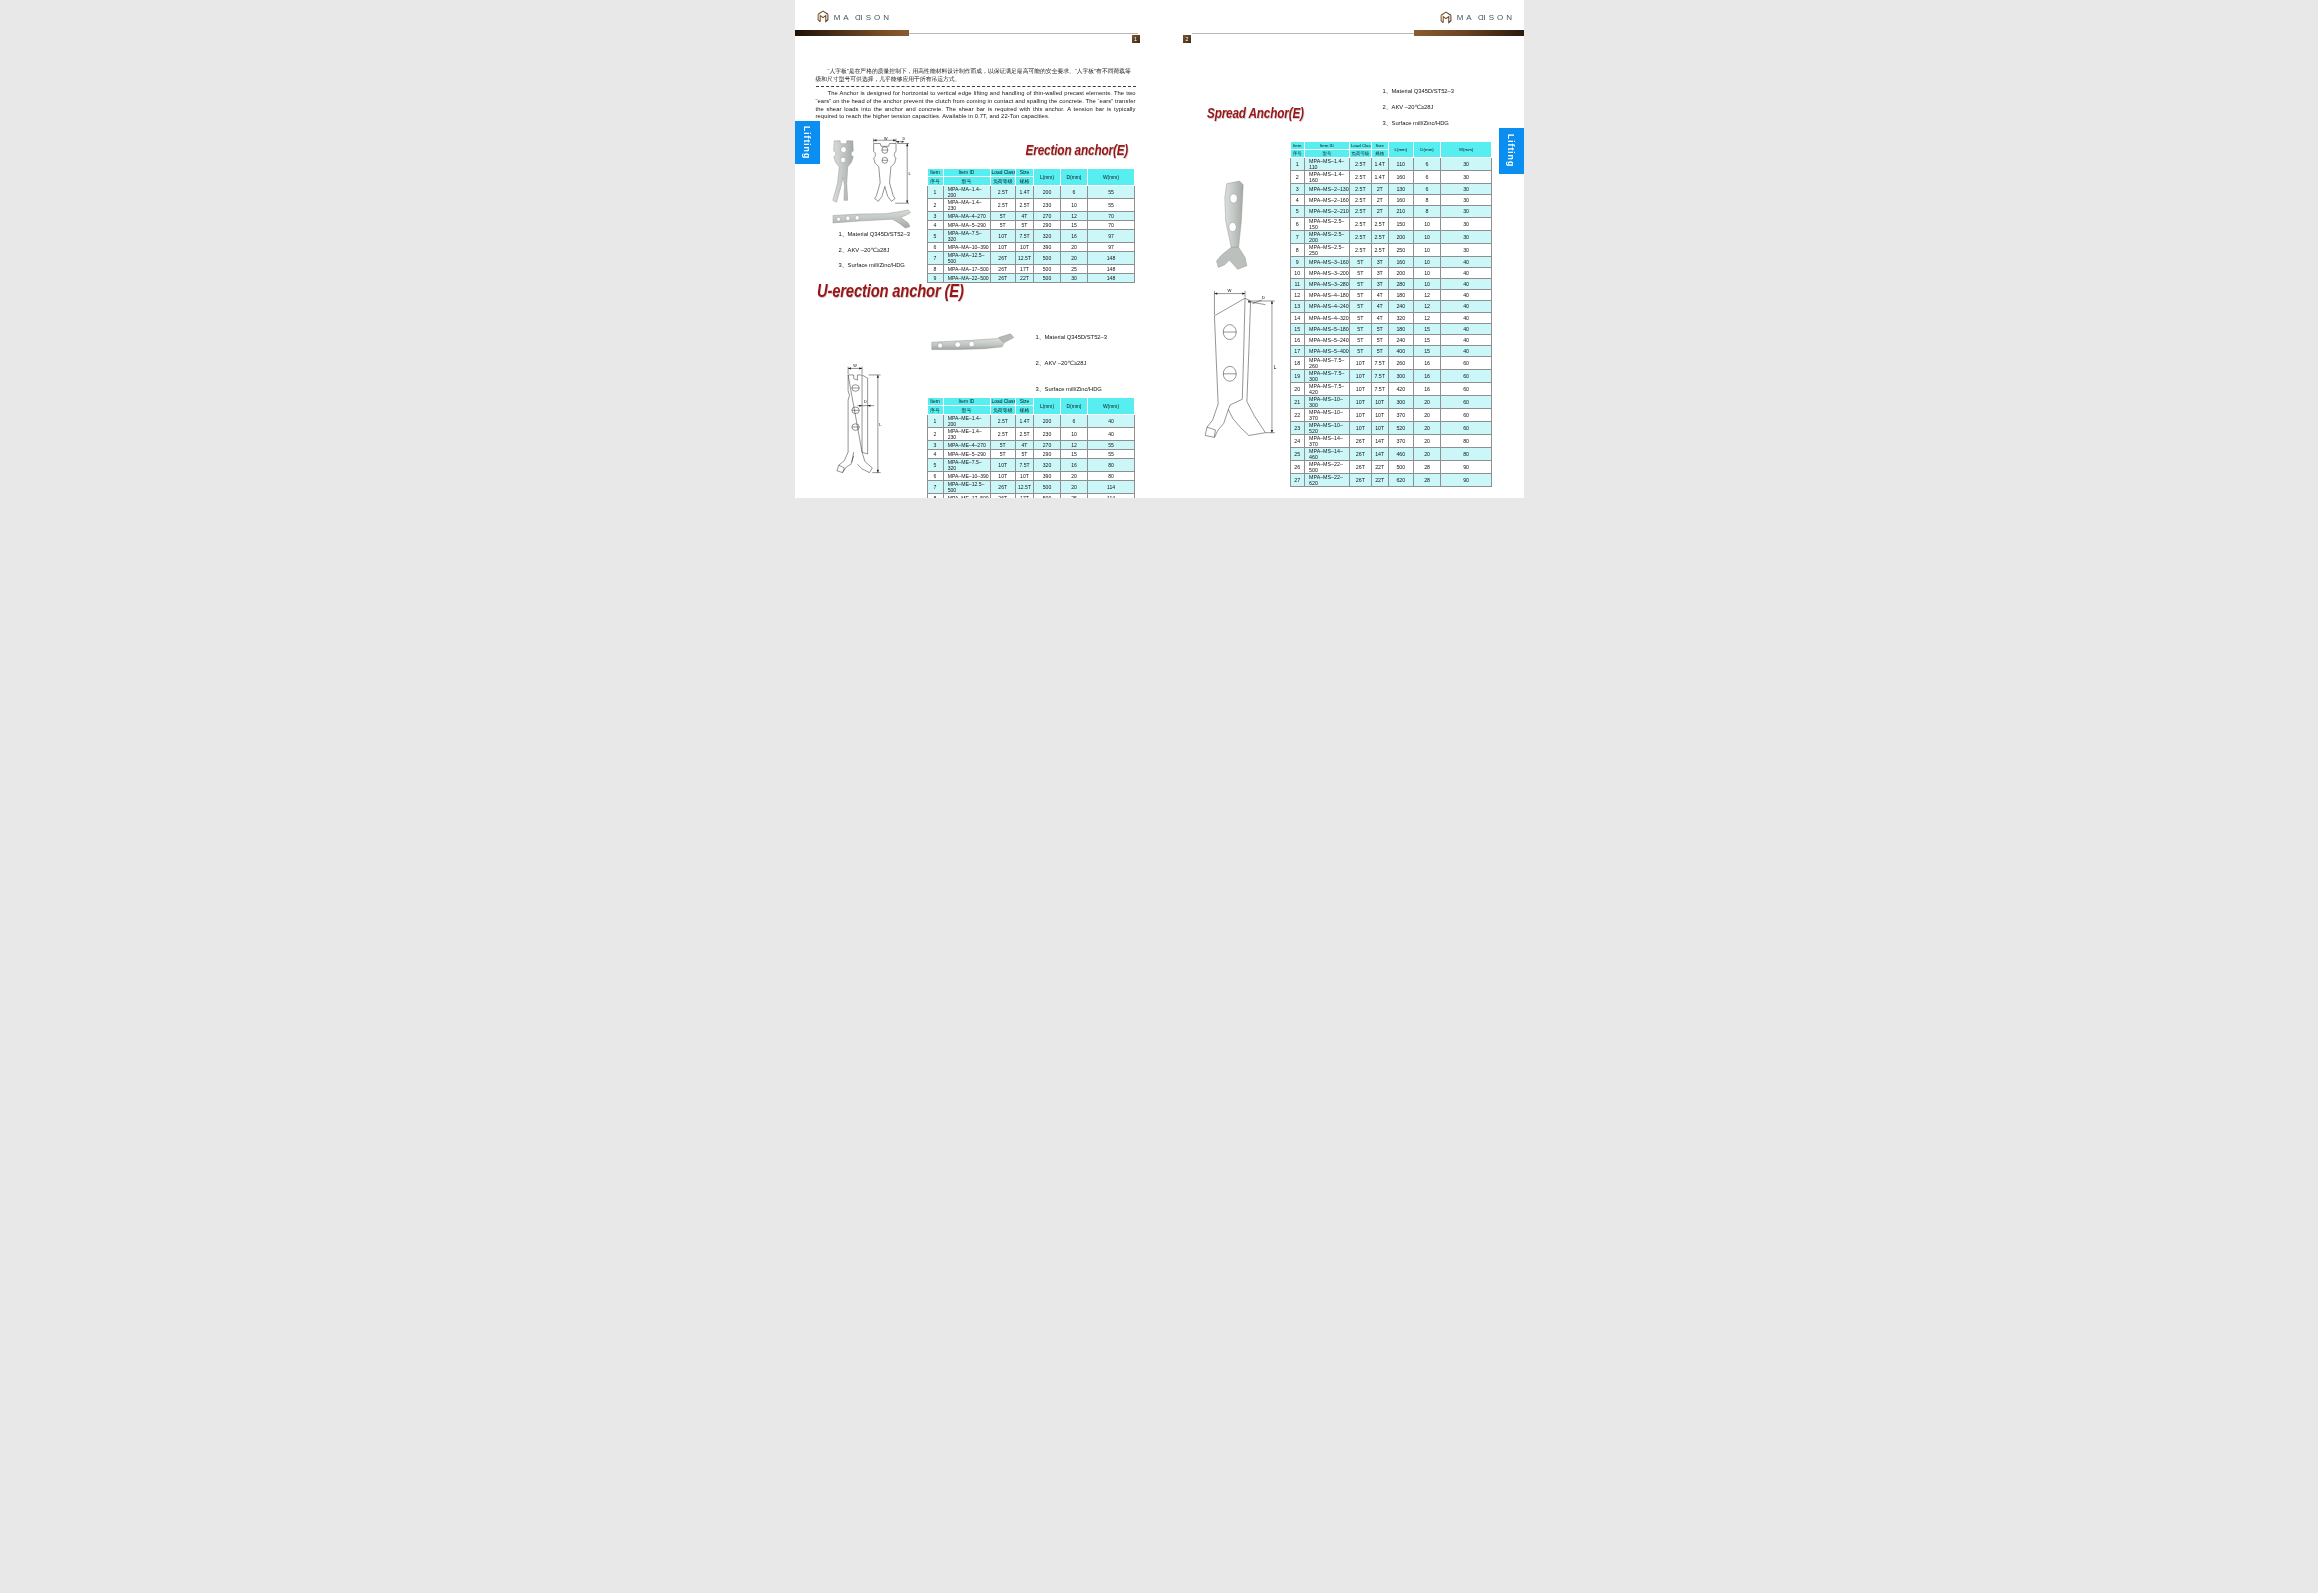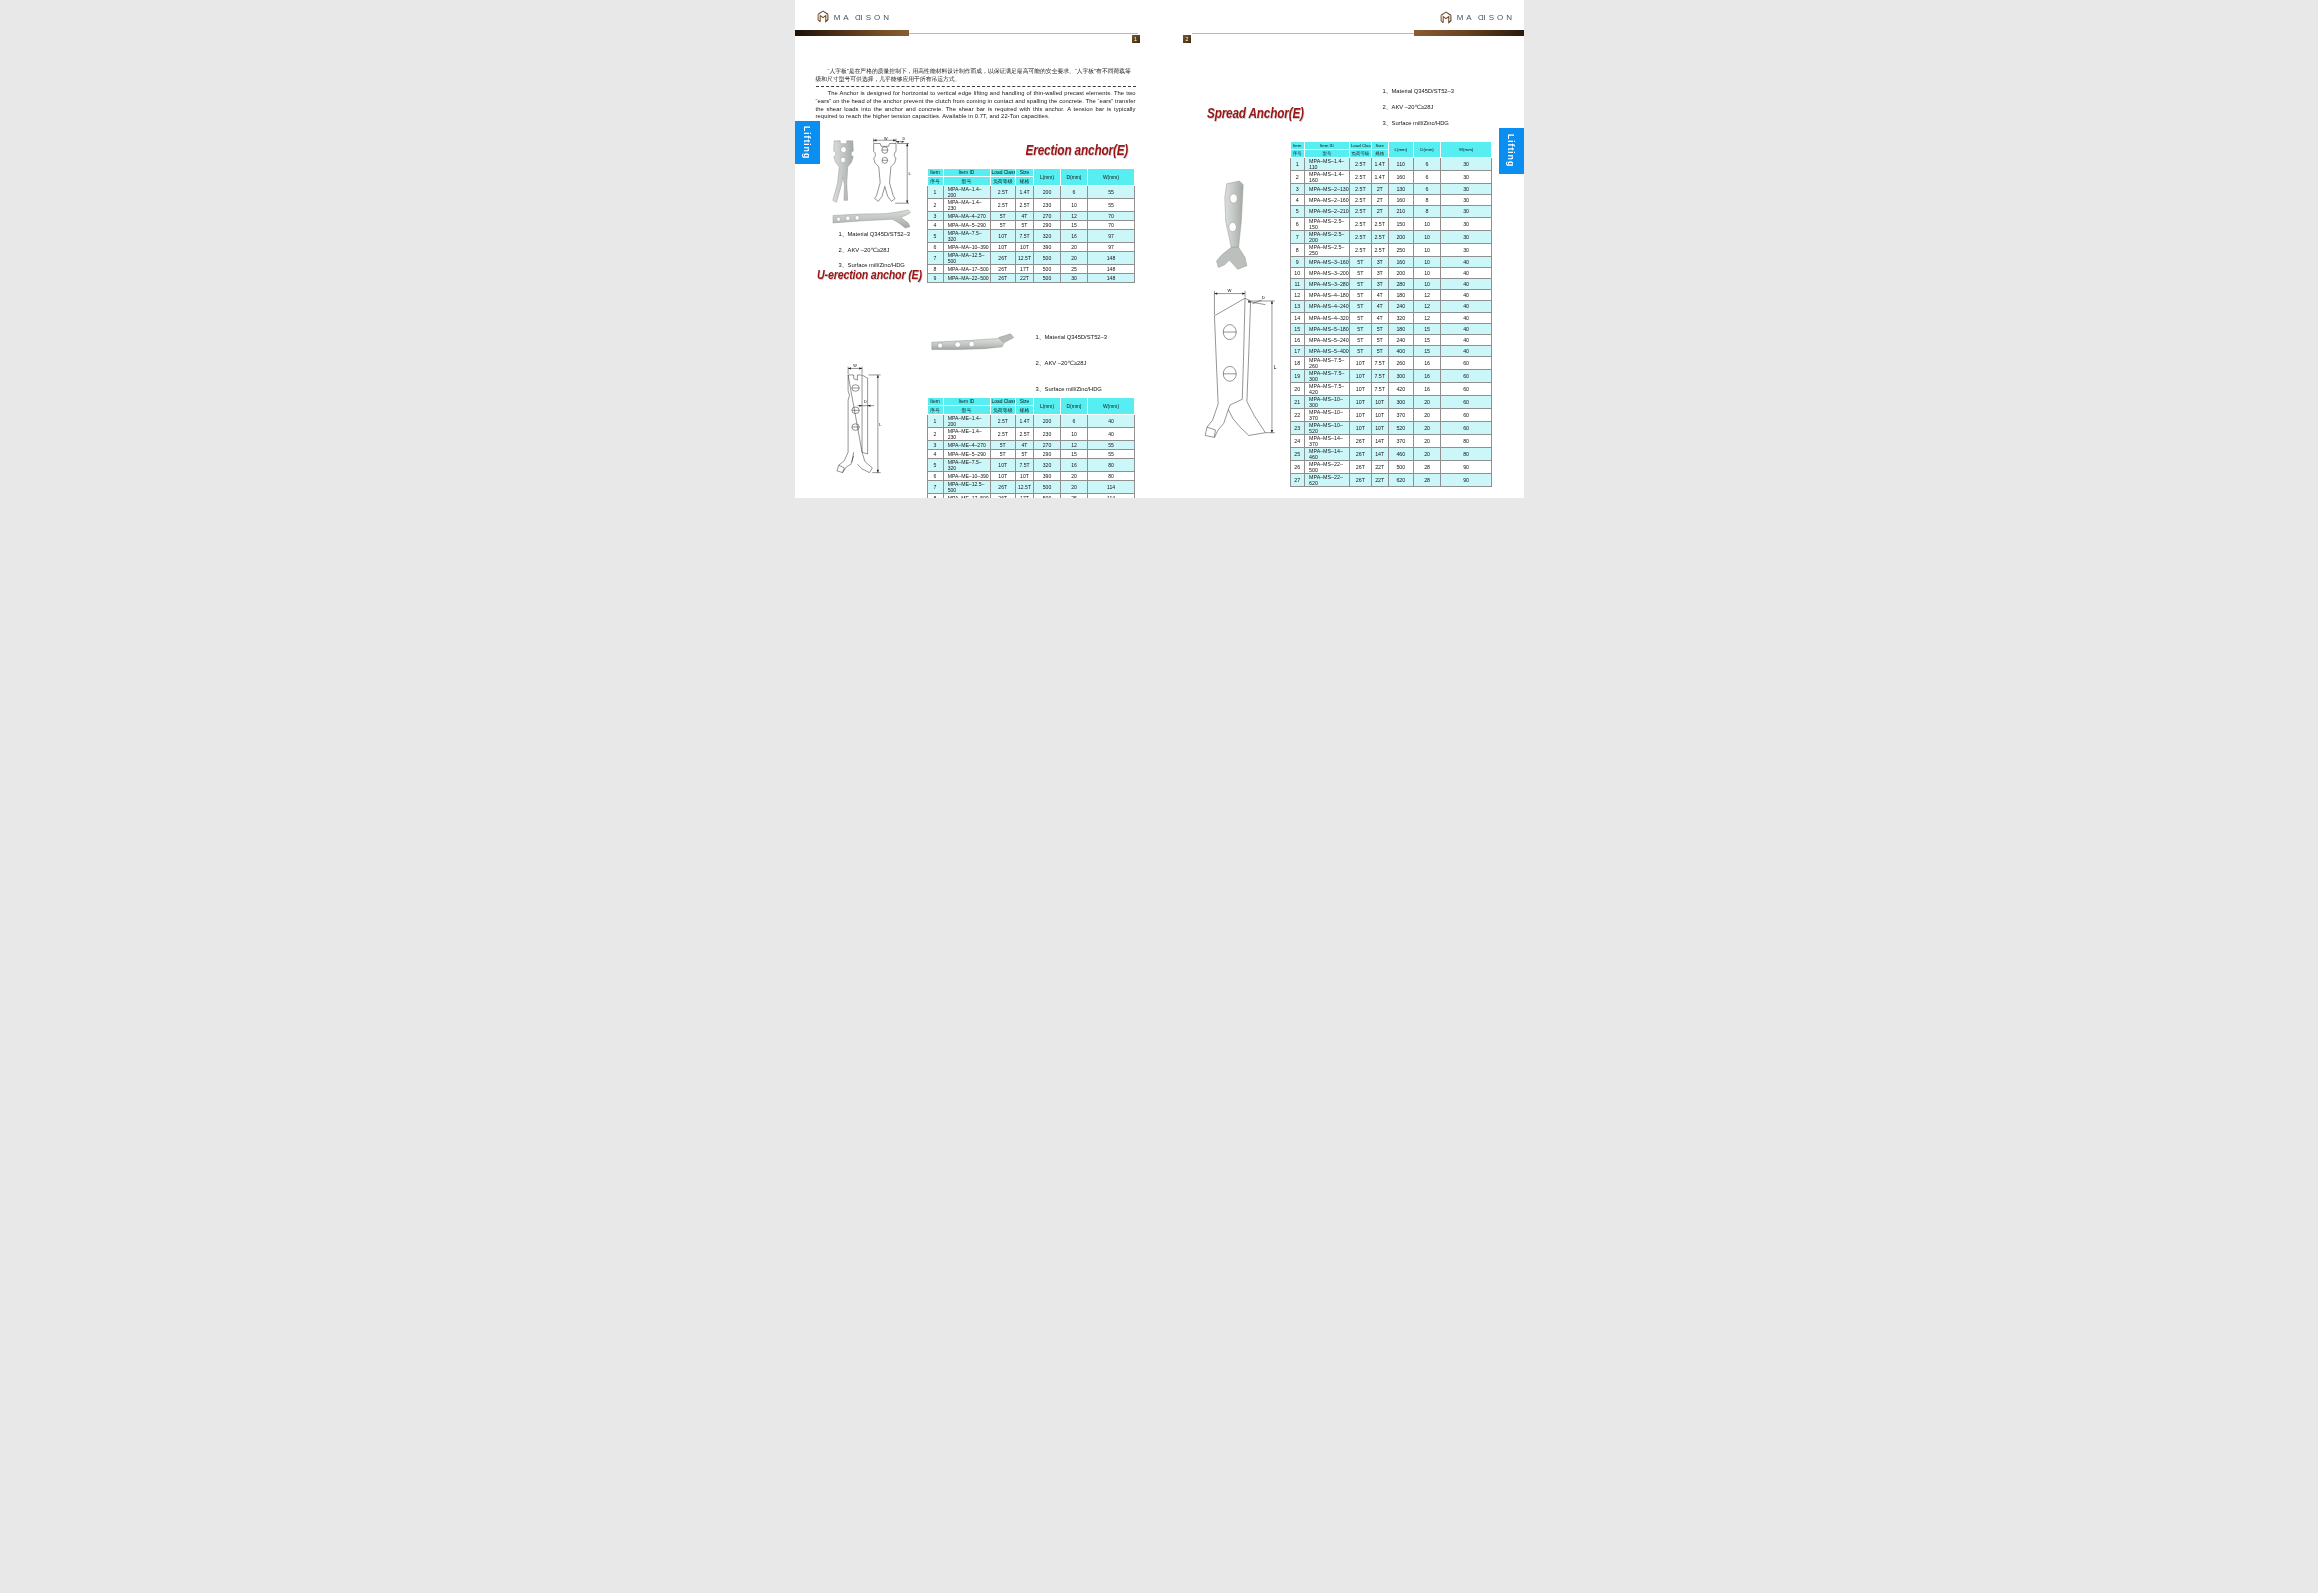--- a/index.html
+++ b/index.html
@@ -38,21 +38,21 @@
   .dashes{position:absolute;left:21px;top:86px;width:320px;border-top:0.9px dashed #3a3a3a;}
   .intro-en{position:absolute;left:21px;top:90px;width:320px;font-size:5.8px;line-height:7.8px;
             text-align:justify;text-indent:12px;letter-spacing:0.1px;}
 
   
   .sec-title{position:absolute;white-space:nowrap;}
   .sec-title span{display:inline-block;font-weight:bold;font-style:italic;color:#9a1516;
         letter-spacing:-0.2px;text-shadow:0.7px 0.7px 0 rgba(120,110,110,.35);}
   .title-erection{right:30px;top:142px;font-size:14.4px;}
   .title-erection span{transform:scaleX(.82);transform-origin:right center;}
-  .title-u{left:22px;top:267px;font-size:13px;}
+  .title-u{left:22px;top:281px;font-size:18px;}
   .title-u span{transform:scaleX(.82);transform-origin:left center;}
   .title-spread{left:48px;top:105px;font-size:14px;}
   .title-spread span{transform:scaleX(.84);transform-origin:left center;}
 
   
   .notes{position:absolute;font-size:5.8px;}
   .notes p{margin:0;}
   .notes-1{left:44px;top:230px;} .notes-1 p{margin-bottom:6.5px;}
   .notes-2{left:241px;top:333px;} .notes-2 p{margin-bottom:17px;}
   .notes-3{left:224px;top:87px;} .notes-3 p{margin-bottom:7px;}

